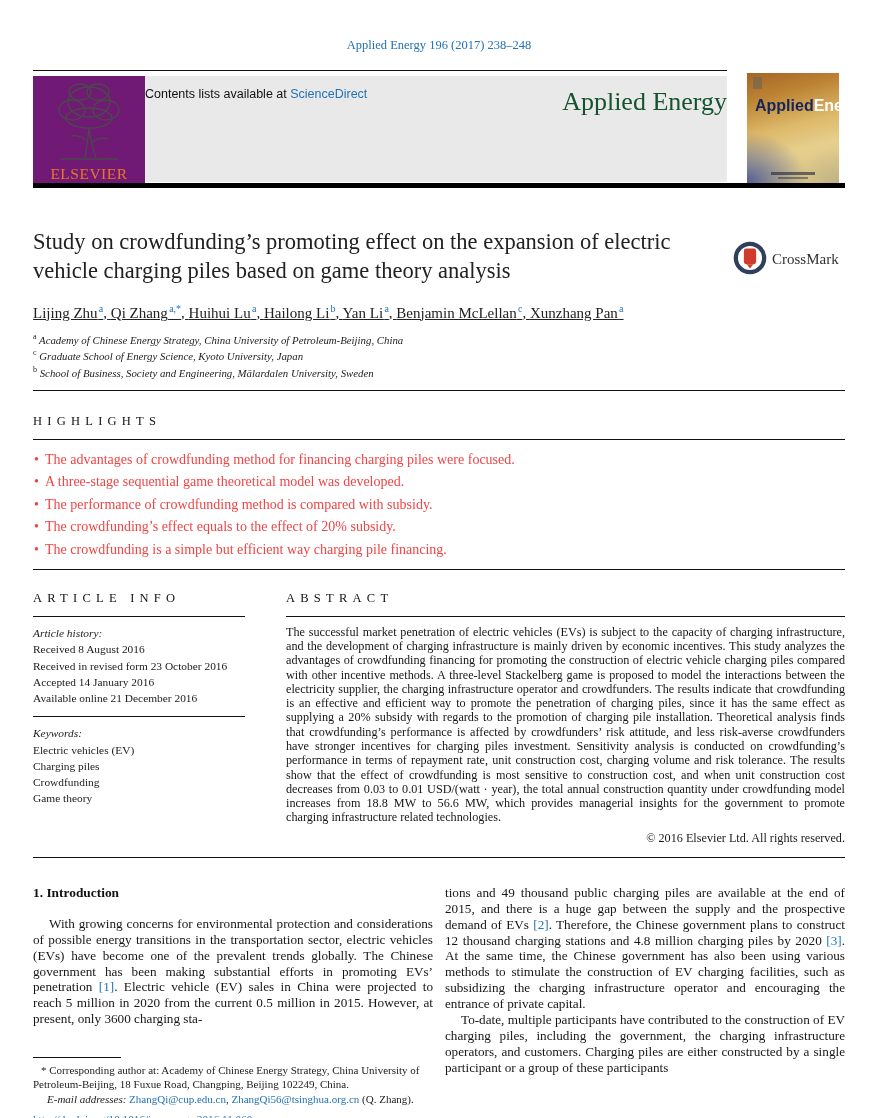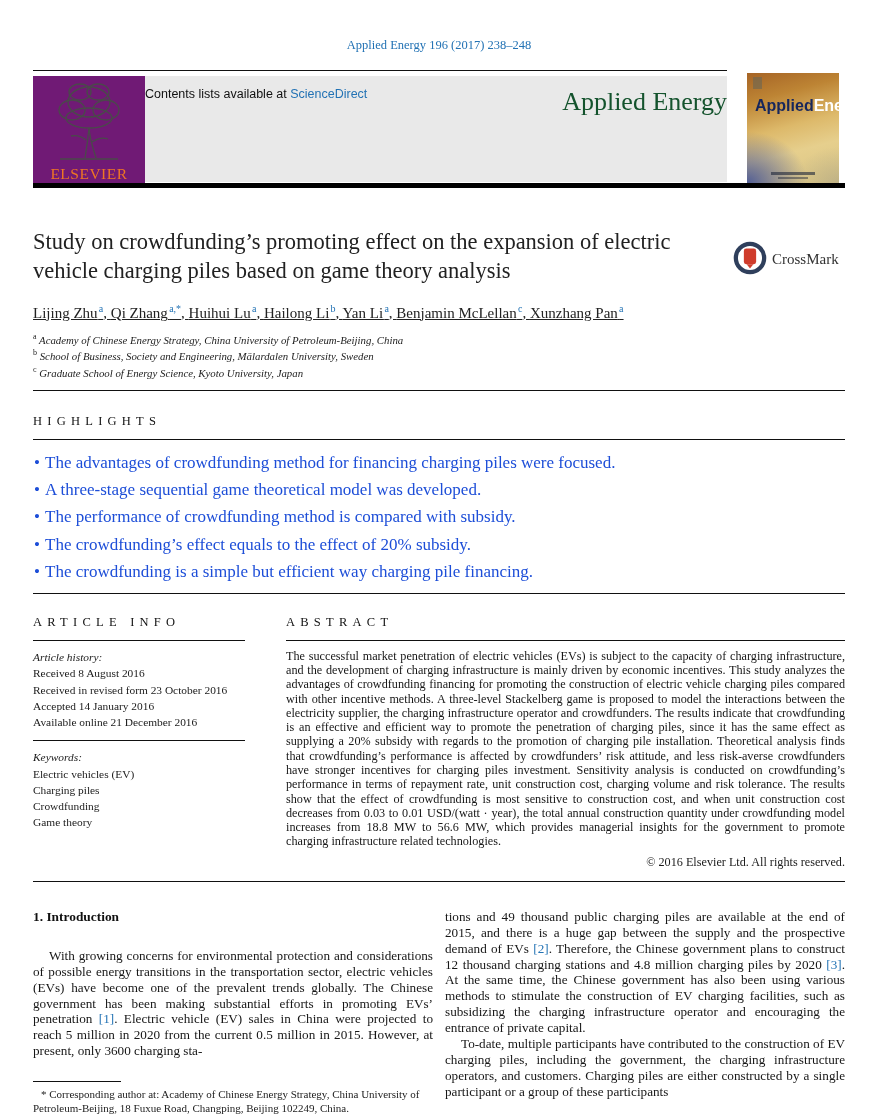--- a/index.html
+++ b/index.html
@@ -53,21 +53,21 @@
 
   .rule-full { border-top:1.3px solid #111; }
   .rule-mid  { border-top:1px solid #111; }
 
   .sec-heading { font-size:12.5px; letter-spacing:0.42em; color:#111; }
 
   
   .highlights-heading { margin-top:23px; }
   .highlights-rule { margin-top:10px; }
   .highlights-list { list-style:none; margin-top:9px; }
-  .highlights-list li { font-size:17px; line-height:1.6; color:#1d4ed8; padding-left:12px; position:relative; }
+  .highlights-list li { font-size:14px; line-height:1.6; color:#ef4444; padding-left:12px; position:relative; }
   .highlights-list li::before { content:"\2022"; position:absolute; left:1px; }
   .highlights-bottom { margin-top:8px; border-top:1.4px solid #111; }
 
   
   .info-abstract { display:flex; margin-top:21px; }
   .info-col { width:212px; margin-right:41px; flex-shrink:0; }
   .abs-col { flex:1; }
   .col-rule { border-top:1px solid #111; margin-top:10px; margin-bottom:8px; }
   .info-label { font-style:italic; font-size:11.4px; line-height:1.45; }
   .info-lines div { font-size:11.4px; line-height:1.42; }
@@ -77,21 +77,21 @@
 
   .body-top-rule { margin-top:11px; }
 
   
   .body-cols { display:flex; gap:12px; margin-top:27px; height:222px; }
   .col-left { width:400px; flex-shrink:0; display:flex; flex-direction:column; }
   .col-right { flex:1; }
   .intro-heading { font-size:13.4px; font-weight:bold; color:#111; }
   .body-p { font-size:13.2px; line-height:1.21; text-align:justify; color:#161616; }
   .indent { text-indent:16px; }
-  .col-left .body-p { margin-top:23px; }
+  .col-left .body-p { margin-top:15px; }
   .ref { color:#2272b4; }
 
   
   .footnote { margin-top:auto; font-size:11px; line-height:1.33; color:#222; }
   .fn-rule { width:88px; border-top:1px solid #111; margin-bottom:5px; }
   .fn-first { text-indent:8px; }
   .fn-email { text-indent:14px;font-family:Liberation Serif, serif; }
   .fn-email .lbl { font-style:italic; }
   .link { color:#2272b4; cursor:pointer; }
 
@@ -169,23 +169,23 @@
     
       <span class="author"><span>Benjamin McLellan</span> <sup>c</sup></span>
     
       <span class="author"><span>Xunzhang Pan</span> <sup>a</sup></span>
     </div>
 
   <div class="affils">
 
       <div class="affil"><sup>a</sup> <span>Academy of Chinese Energy Strategy, China University of Petroleum-Beijing, China</span></div>
 
+      <div class="affil"><sup>c</sup> <span>Graduate School of Energy Science, Kyoto University, Japan</span></div>
+
       <div class="affil"><sup>b</sup> <span>School of Business, Society and Engineering, Mälardalen University, Sweden</span></div>
-
-      <div class="affil"><sup>c</sup> <span>Graduate School of Energy Science, Kyoto University, Japan</span></div>
     </div>
 
   <div class="rule-full" style="margin-top:9px;"></div>
 
   <div class="sec-heading highlights-heading">HIGHLIGHTS</div>
   <div class="rule-mid highlights-rule"></div>
   <ul class="highlights-list">
 
       <li>The advantages of crowdfunding method for financing charging piles were focused.</li>
 

